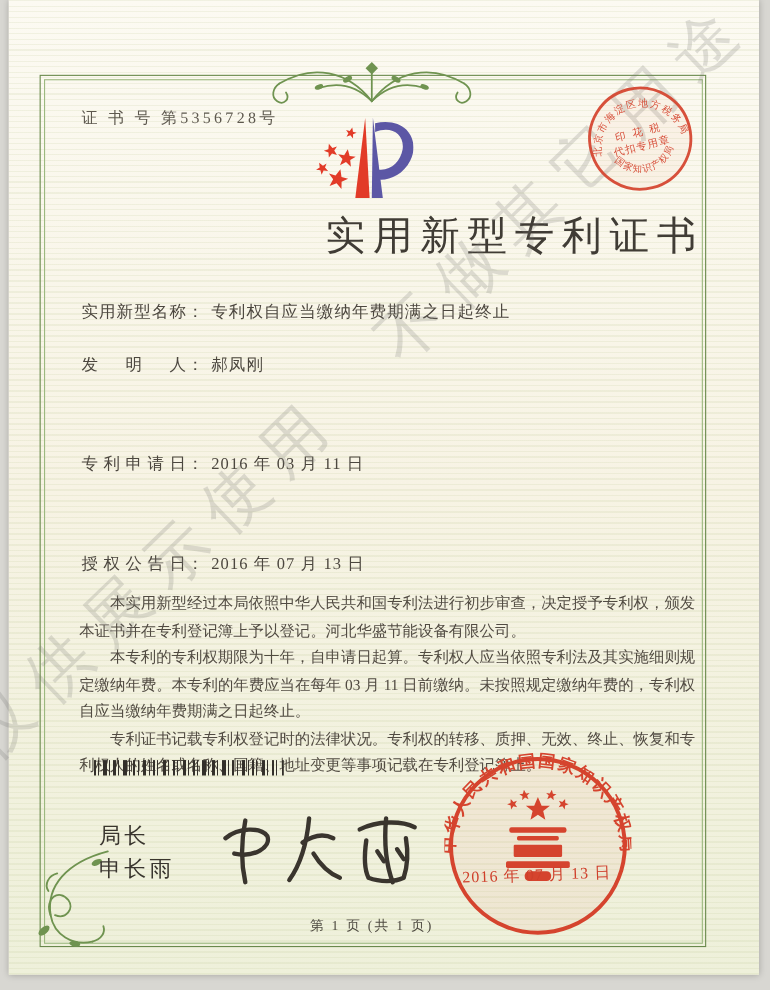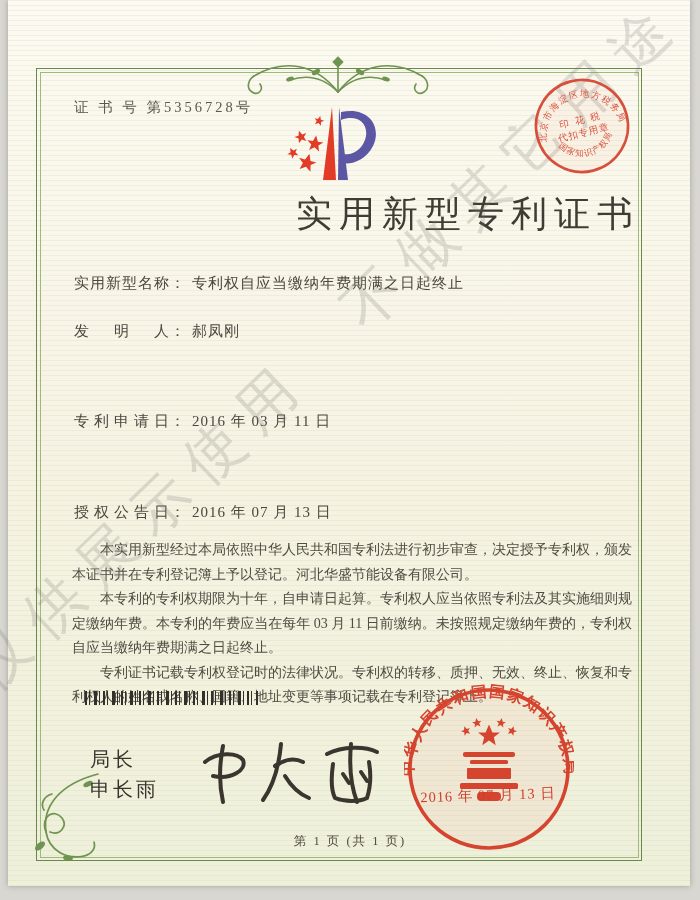--- a/index.html
+++ b/index.html
@@ -30,21 +30,21 @@
              #332f2a 9px,#332f2a 12px,transparent 12px,transparent 14px,
              #332f2a 14px,#332f2a 15px,transparent 15px,transparent 18px);}
   .signer{position:absolute;left:90px;font-family:"Liberation Sans","DejaVu Sans",sans-serif;
           font-size:20px;font-weight:400;color:#39352e;letter-spacing:3px;}
   .sig-svg{position:absolute;left:185px;top:732px;}
   .seal{position:absolute;left:404px;top:684px;z-index:6;}
   .seal-date{position:absolute;left:405px;top:786px;width:166px;text-align:center;z-index:7;
              font-size:14.5px;font-weight:500;color:#cf3f2b;letter-spacing:1px;transform:rotate(-2deg);}
   .tax-stamp{position:absolute;left:531px;top:75px;transform:rotate(-14deg);z-index:6;opacity:.93;}
   .logo{position:absolute;left:284px;top:104px;}
-  .footer{position:absolute;left:48px;top:833px;width:604px;text-align:center;
+  .footer{position:absolute;left:36px;top:833px;width:604px;text-align:center;
           font-size:12.5px;color:#4e4a41;letter-spacing:2px;}
   .watermark{position:absolute;left:-20px;top:640px;width:1100px;z-index:5;
              transform:rotate(-44deg);transform-origin:0 50%;
              font-size:58px;letter-spacing:16px;color:rgba(120,118,116,.22);
              font-weight:500;white-space:nowrap;pointer-events:none;}
   .orn-top{position:absolute;left:232px;top:50px;}
   .orn-corner{position:absolute;left:22px;top:768px;}
   svg text{font-family:"Liberation Serif","DejaVu Serif",serif;}
 </style>
 </head>

